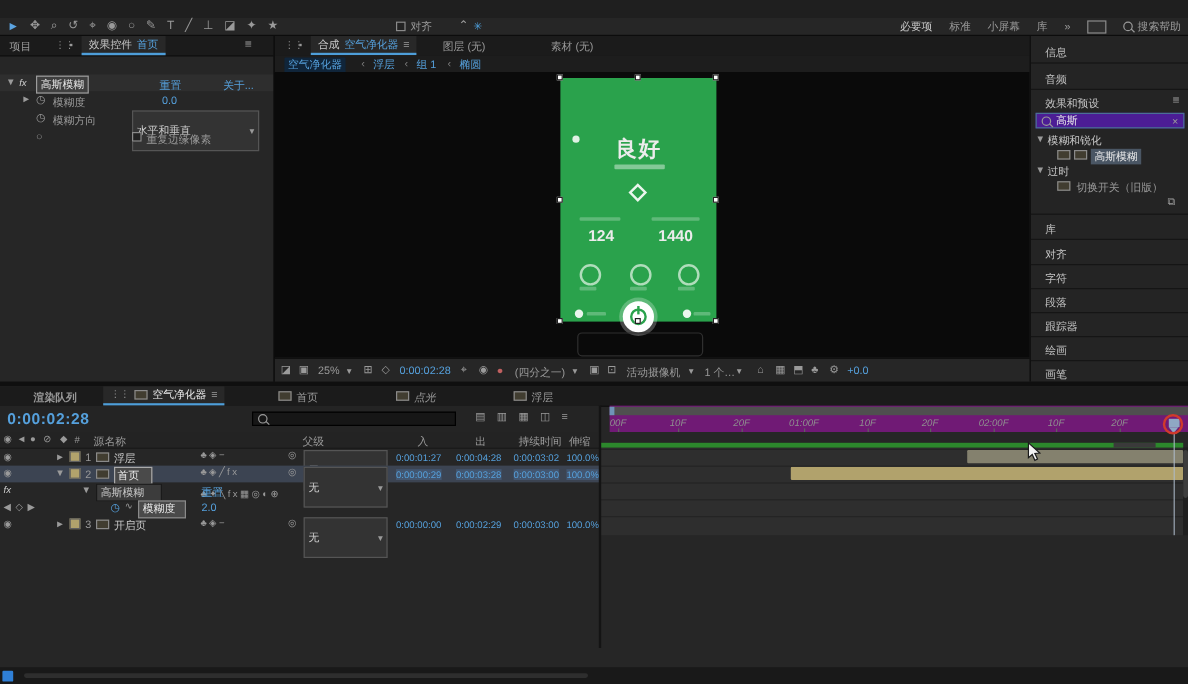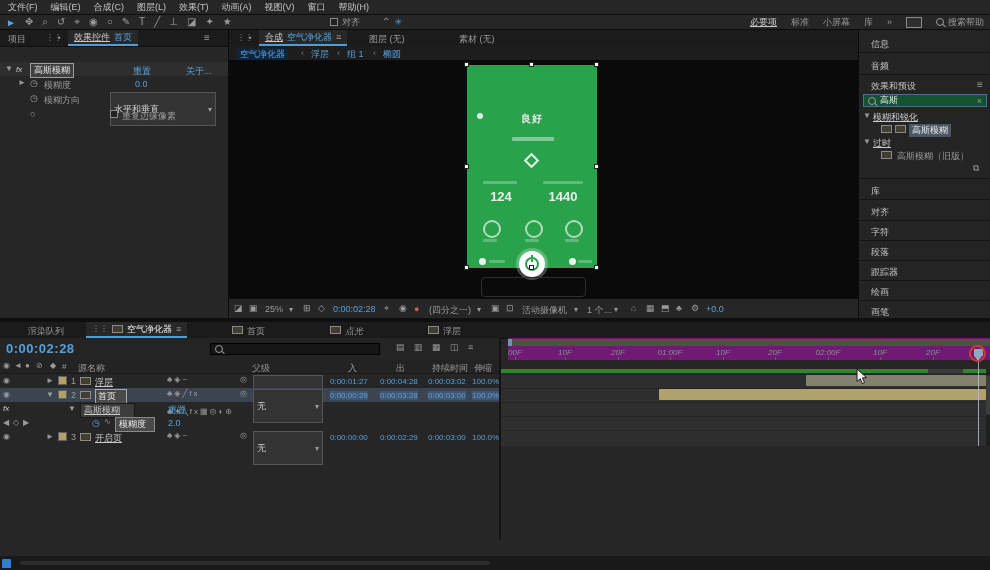--- a/index.html
+++ b/index.html
@@ -2,21 +2,21 @@
 <html><head>
 <meta charset="utf-8">
 <style>
   html,body{margin:0;padding:0;background:#0c0c0c;}
   .app{position:relative;width:990px;height:570px;background:#1f1f1f;overflow:hidden;
        font-family:"Liberation Sans",sans-serif;color:#c3c3c3;font-size:10px;}
   .abs{position:absolute;}
   .row{display:flex;align-items:center;}
   .nw{white-space:nowrap;}
   .t8{font-size:8px;} .t9{font-size:9px;} .t10{font-size:10px;}
-  .gray{color:#9a9a9a;} .lgray{color:#c9c9c9;text-decoration:underline;} .dim{color:#7d7d7d;}
+  .gray{color:#9a9a9a;} .lgray{color:#c9c9c9;} .dim{color:#7d7d7d;}
   .blue{color:#55a0dc;} .white{color:#ececec;}
   .panel{background:#262626;}
   .tabbar{background:#1b1b1b;border-bottom:1px solid #101010;}
   .activetab{background:#282828;border-bottom:2px solid #4e9ed9;}
   .ic{color:#9a9a9a;line-height:1;}
   .tan-sq{width:9px;height:9px;background:#b1a26c;border:1px solid #5f5f5f;box-sizing:border-box;}
   .comp-ic{width:11px;height:8px;border:1px solid #8a8a8a;background:#413d30;box-sizing:border-box;}
   .namebox{background:#3f3f3f;border:1px solid #9c9c9c;padding:0 3px;color:#e8e8e8;white-space:nowrap;}
   .dd{background:#333;border:1px solid #555;height:12px;box-sizing:border-box;display:flex;align-items:center;
       justify-content:space-between;padding:16px 3px;color:#cfcfcf;}
@@ -35,31 +35,20 @@
   .rowline{position:absolute;left:500px;width:486px;height:1px;background:#242424;}
   .ring-icon{width:14px;height:14px;border:2px solid #bfe3c8;border-radius:50%;position:absolute;opacity:.9;}
   .sec-h{position:absolute;left:12px;color:#c3c3c3;}
   .sep-r{position:absolute;left:858px;width:132px;height:1px;background:#151515;}
 </style>
 </head>
 <body>
 
 <div class="app">
 
-  <div class="abs row" style="left:0;top:0;width:990px;height:15px;background:#262626;border-bottom:1px solid #0c0c0c;padding-left:8px;gap:13px;box-sizing:border-box;">
-    <span class="t9 nw">文件(F)</span>
-    <span class="t9 nw">编辑(E)</span>
-    <span class="t9 nw">合成(C)</span>
-    <span class="t9 nw">图层(L)</span>
-    <span class="t9 nw">效果(T)</span>
-    <span class="t9 nw">动画(A)</span>
-    <span class="t9 nw">视图(V)</span>
-    <span class="t9 nw">窗口</span>
-    <span class="t9 nw">帮助(H)</span>
-  </div>
 
   <div class="abs" style="left:0;top:15px;width:990px;height:14px;background:#262626;border-bottom:1px solid #0c0c0c;">
     <div class="abs row" style="left:6px;top:0;height:14px;gap:9px;">
       <span class="t10" style="color:#5ba3e0;">►</span>
       <span class="ic">✥</span>
       <span class="ic">⌕</span>
       <span class="ic">↺</span>
       <span class="ic">⌖</span>
       <span class="ic">◉</span>
       <span class="ic">○</span>
@@ -182,21 +171,21 @@
       <span class="abs ic t9" style="left:417px;top:5px;">▦</span>
       <span class="abs ic t9" style="left:432px;top:5px;">⬒</span>
       <span class="abs ic t9" style="left:447px;top:5px;">♣</span>
       <span class="abs ic t9" style="left:462px;top:5px;">⚙</span>
       <span class="abs t9 blue" style="left:477px;top:5px;">+0.0</span>
     </div>
   </div>
 
   <div class="abs" style="left:467px;top:65px;width:130px;height:203px;background:#2aa24c;">
     <div class="abs" style="left:10px;top:48px;width:6px;height:6px;border-radius:50%;background:rgba(255,255,255,.85);"></div>
-    <div class="abs white nw" style="left:0;top:47px;width:130px;text-align:center;font-size:10px;font-weight:bold;letter-spacing:1px;">良好</div>
+    <div class="abs white nw" style="left:0;top:47px;width:130px;text-align:center;font-size:18px;font-weight:bold;letter-spacing:1px;">良好</div>
     <div class="blurbar" style="left:45px;top:72px;width:42px;height:4px;"></div>
     <div class="abs" style="left:59px;top:90px;width:11px;height:11px;border:2px solid rgba(255,255,255,.9);transform:rotate(45deg);box-sizing:border-box;"></div>
     <div class="gblurbar" style="left:16px;top:116px;width:34px;height:3px;"></div>
     <div class="gblurbar" style="left:76px;top:116px;width:40px;height:3px;"></div>
     <div class="abs white" style="left:6px;top:124px;width:56px;text-align:center;font-size:13px;font-weight:bold;">124</div>
     <div class="abs white" style="left:66px;top:124px;width:60px;text-align:center;font-size:13px;font-weight:bold;">1440</div>
     <div class="ring-icon" style="left:16px;top:155px;"></div>
     <div class="ring-icon" style="left:58px;top:155px;"></div>
     <div class="ring-icon" style="left:98px;top:155px;"></div>
     <div class="gblurbar" style="left:16px;top:174px;width:14px;height:3px;"></div>
@@ -225,35 +214,35 @@
   <div class="abs" style="left:481px;top:277px;width:103px;height:18px;border:1px solid #2f2f2f;border-radius:4px;"></div>
 
   <div class="abs panel" style="left:858px;top:30px;width:132px;height:288px;background:#242424;border-left:1px solid #0c0c0c;">
     <span class="sec-h t9" style="top:8px;">信息</span>
     <div class="sep-r" style="top:22px;left:0;width:132px;"></div>
     <span class="sec-h t9" style="top:30px;">音频</span>
     <div class="sep-r" style="top:44px;left:0;width:132px;"></div>
     <span class="sec-h t9" style="top:50px;">效果和预设</span>
     <span class="abs ic" style="left:118px;top:50px;">≡</span>
 
-    <div class="abs row" style="left:4px;top:64px;width:124px;height:13px;background:#14532d;border:1px solid #4a6f94;box-sizing:border-box;padding:0 4px;gap:4px;">
+    <div class="abs row" style="left:4px;top:64px;width:124px;height:13px;background:#4c1d95;border:1px solid #4a6f94;box-sizing:border-box;padding:0 4px;gap:4px;">
       <span class="mag"></span>
       <span class="t9 white nw" style="flex:1;">高斯</span>
       <span class="t9 gray">×</span>
     </div>
 
     <span class="abs ic t8" style="left:4px;top:82px;">▼</span>
     <span class="abs t9 lgray nw" style="left:14px;top:81px;">模糊和锐化</span>
     <span class="abs comp-ic" style="left:22px;top:95px;"></span>
     <span class="abs comp-ic" style="left:36px;top:95px;"></span>
     <span class="abs t9 white nw" style="left:50px;top:94px;background:#4a5664;padding:0 3px;">高斯模糊</span>
     <span class="abs ic t8" style="left:4px;top:108px;">▼</span>
     <span class="abs t9 lgray nw" style="left:14px;top:107px;">过时</span>
     <span class="abs comp-ic" style="left:22px;top:121px;"></span>
-    <span class="abs t9 gray nw" style="left:38px;top:120px;">高斯模糊（旧版）</span>
+    <span class="abs t9 gray nw" style="left:38px;top:120px;">切换开关（旧版）</span>
     <span class="abs ic t9" style="left:114px;top:134px;">⧉</span>
     <div class="sep-r" style="top:148px;left:0;width:132px;"></div>
     <span class="sec-h t9" style="top:155px;">库</span>
     <div class="sep-r" style="top:169px;left:0;width:132px;"></div>
     <span class="sec-h t9" style="top:176px;">对齐</span>
     <div class="sep-r" style="top:190px;left:0;width:132px;"></div>
     <span class="sec-h t9" style="top:196px;">字符</span>
     <div class="sep-r" style="top:210px;left:0;width:132px;"></div>
     <span class="sec-h t9" style="top:216px;">段落</span>
     <div class="sep-r" style="top:230px;left:0;width:132px;"></div>
@@ -264,21 +253,21 @@
     <span class="sec-h t9" style="top:276px;">画笔</span>
     <div class="sep-r" style="top:290px;left:0;width:132px;"></div>
     <span class="sec-h t9" style="top:296px;">动态草图</span>
   </div>
 
   <div class="abs" style="left:0;top:318px;width:990px;height:4px;background:#0f0f0f;"></div>
 
   <div class="abs panel" style="left:0;top:322px;width:990px;height:248px;">
 
     <div class="abs tabbar" style="left:0;top:0;width:990px;height:16px;">
-      <span class="abs t9 gray nw" style="left:28px;top:3px;">渲染队列</span>
+      <span class="abs t9 gray nw" style="left:28px;top:3px;font-weight:bold;">渲染队列</span>
       <div class="abs activetab row" style="left:86px;top:0;height:14px;padding:0 6px;gap:4px;">
         <span class="ic t8">⋮⋮</span>
         <span class="comp-ic"></span>
         <span class="t9 white nw">空气净化器</span>
         <span class="ic t9">≡</span>
       </div>
       <span class="abs comp-ic" style="left:232px;top:4px;"></span>
       <span class="abs t9 gray nw" style="left:247px;top:3px;">首页</span>
       <span class="abs comp-ic" style="left:330px;top:4px;"></span>
       <span class="abs t9 gray nw" style="left:345px;top:3px;font-style:italic;">点光</span>

